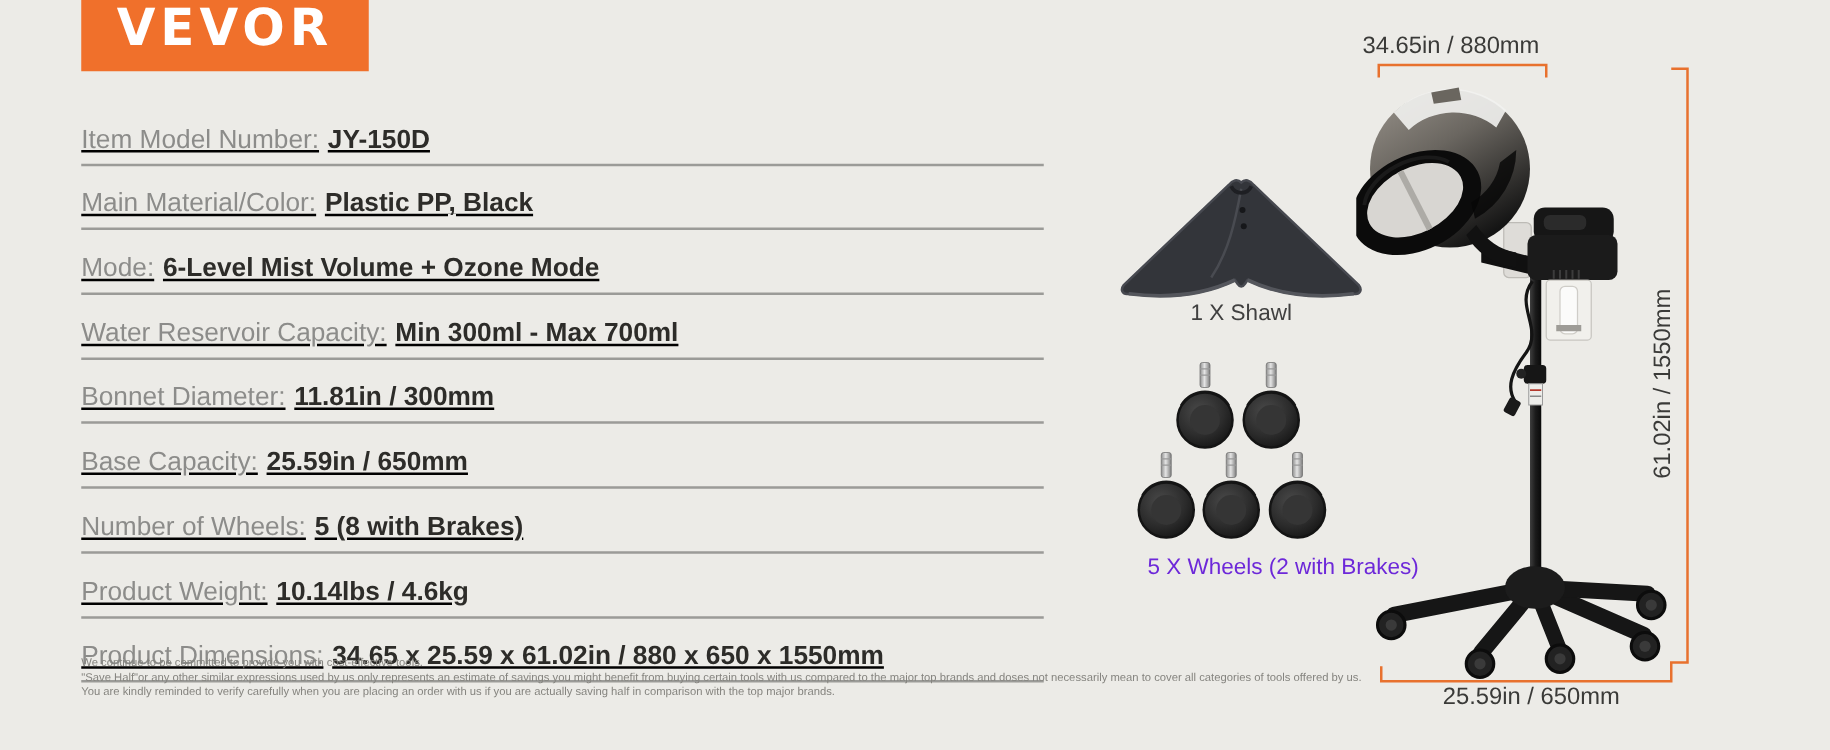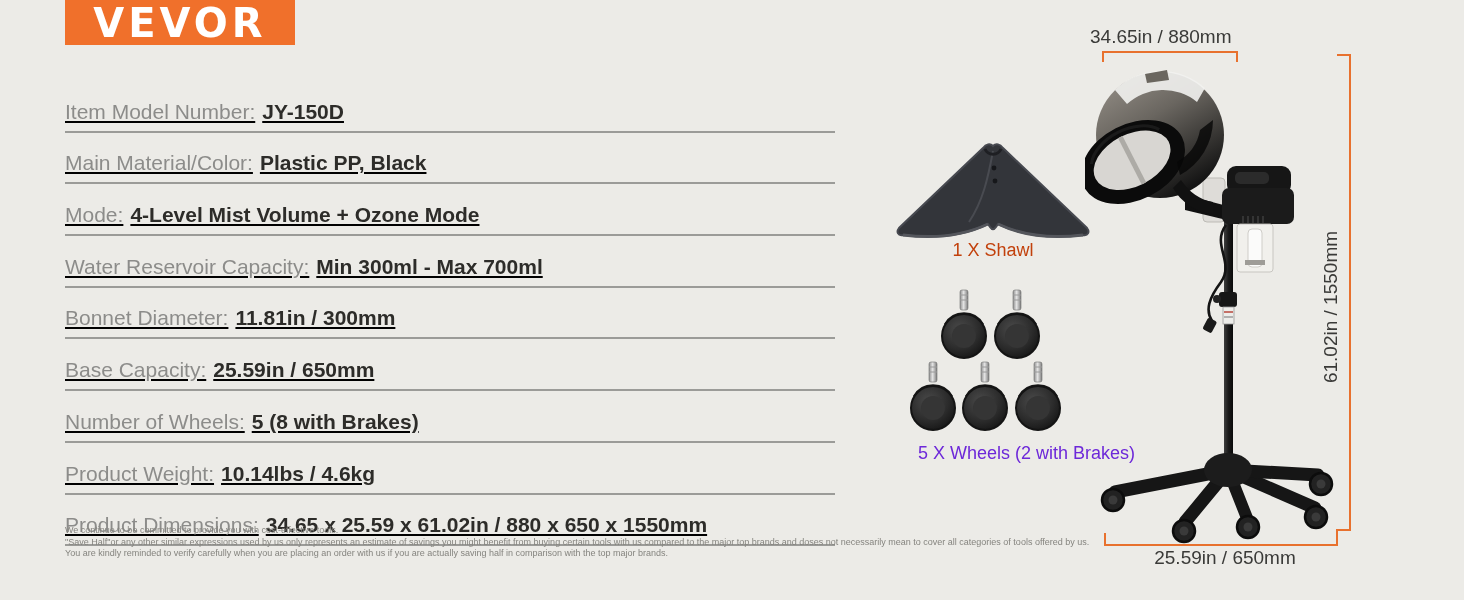--- a/index.html
+++ b/index.html
@@ -2,41 +2,41 @@
 <html><head>
 <meta charset="utf-8">
 <style>
   html,body{margin:0;padding:0;}
   body{font-family:"Liberation Sans", sans-serif;}
   #stage{
     position:relative;width:1464px;height:600px;background:#ECEBE7;overflow:hidden;
   }
   
   .logo{
-    position:absolute;left:65px;top:0;width:230px;height:45px;background:#F0702B;
+    position:absolute;left:65px;top:0;width:230px;height:57px;background:#F0702B;
     display:flex;justify-content:center;
   }
   .logo span{
     color:#fff;font-size:40px;font-weight:bold;letter-spacing:4px;
     font-family:"DejaVu Sans","Liberation Sans",sans-serif;
     transform:scaleY(1.02);
   }
   
   .spec-table{position:absolute;left:65px;top:81px;width:770px;}
   .spec-row{
     height:42.7px;display:flex;align-items:flex-end;gap:7px;
     border-bottom:2px solid #9B9B98;padding-bottom:7px;white-space:nowrap;text-decoration:underline;
   }
   .spec-label{color:#8C8C8A;font-size:21px;}
   .spec-value{color:#2D2C29;font-size:21px;font-weight:bold;margin-top:36px;}
   
   .disclaimer{position:absolute;left:65px;top:525px;width:1040px;color:#85847F;font-size:9px;line-height:11.5px;}
   
   .shawl-wrap{position:absolute;left:893px;top:143px;width:200px;height:100px;}
-  .shawl-label{position:absolute;left:893px;top:240px;width:200px;text-align:center;color:#c2410c;font-size:18px;}
+  .shawl-label{position:absolute;left:893px;top:240px;width:200px;text-align:center;color:#404040;font-size:18px;}
   .wheels-wrap{position:absolute;left:898px;top:288px;width:200px;height:150px;}
   .wheels-label{position:absolute;left:855px;top:443px;width:280px;text-align:right;color:#6d28d9;font-size:18px;}
   
   .product-wrap{position:absolute;left:1085px;top:50px;width:280px;height:500px;}
   
   .dims-wrap{position:absolute;left:1095px;top:25px;width:275px;height:545px;pointer-events:none;}
   .dim-width-label{position:absolute;left:1090px;top:26px;width:160px;color:#3A3A38;font-size:19px;}
   .dim-height-label{
     position:absolute;left:1232px;top:295px;width:200px;height:24px;text-align:center;
     color:#3A3A38;font-size:19px;transform:rotate(-90deg);
@@ -56,21 +56,21 @@
     <div class="spec-row">
       <span class="spec-label">Item Model Number:</span>
       <span class="spec-value">JY-150D</span>
     </div>
     <div class="spec-row">
       <span class="spec-label">Main Material/Color:</span>
       <span class="spec-value">Plastic PP, Black</span>
     </div>
     <div class="spec-row">
       <span class="spec-label">Mode:</span>
-      <span class="spec-value">4-Level Mist Volume + Ozone Mode</span>
+      <span class="spec-value">6-Level Mist Volume + Ozone Mode</span>
     </div>
     <div class="spec-row">
       <span class="spec-label">Water Reservoir Capacity:</span>
       <span class="spec-value">Min 300ml - Max 700ml</span>
     </div>
     <div class="spec-row">
       <span class="spec-label">Bonnet Diameter:</span>
       <span class="spec-value">11.81in / 300mm</span>
     </div>
     <div class="spec-row">

